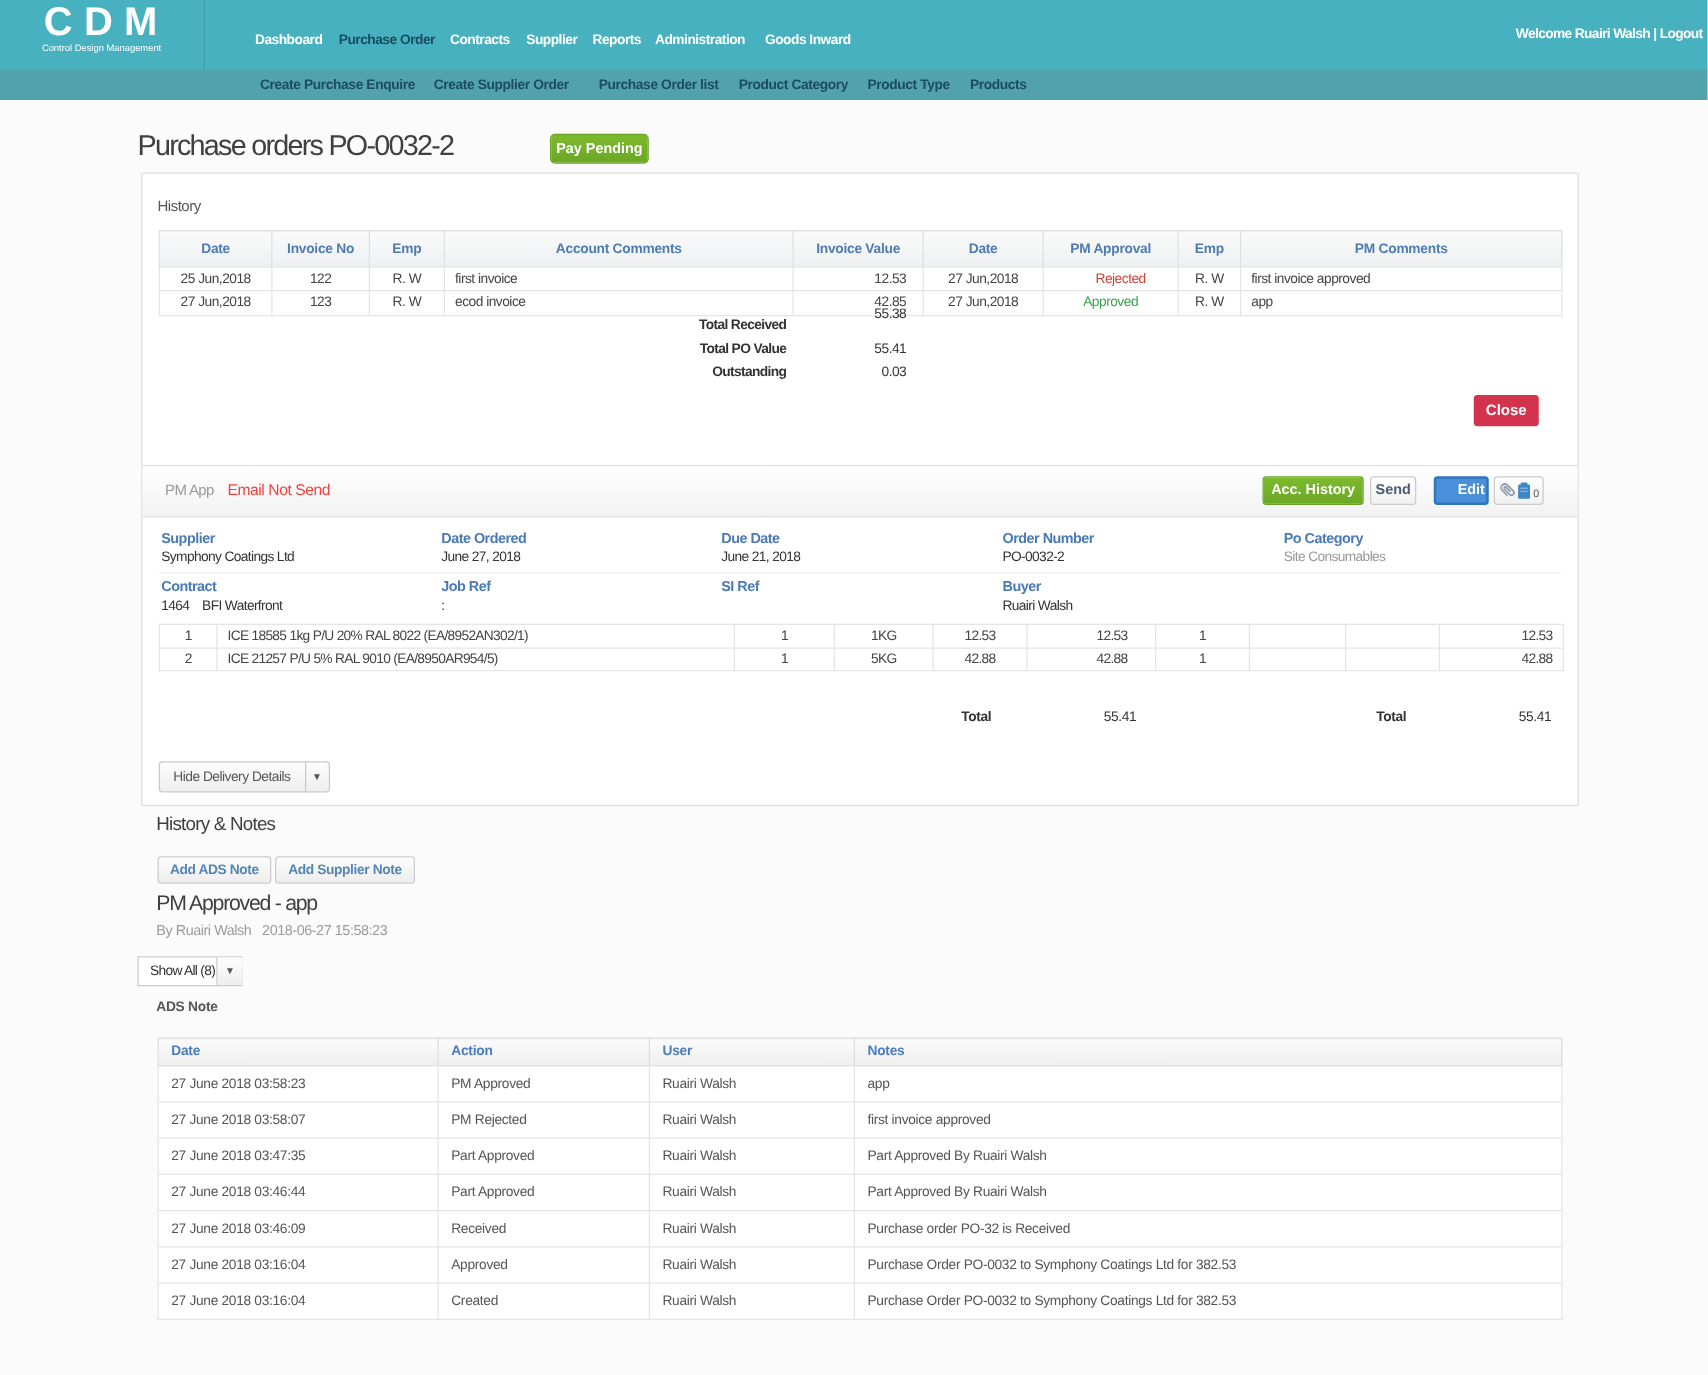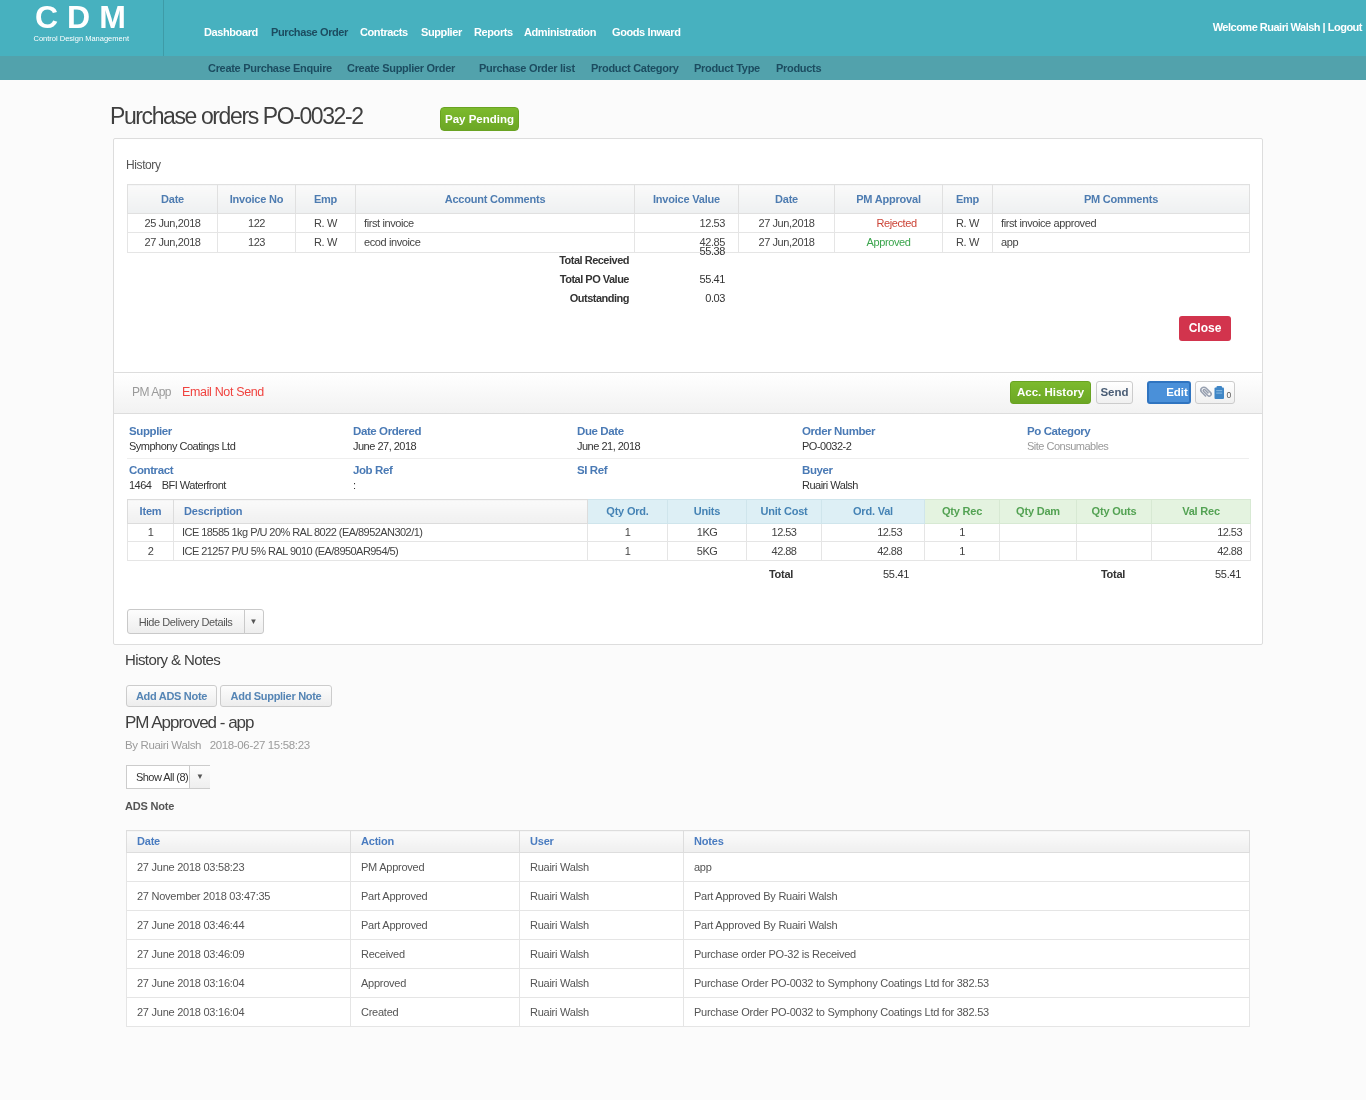--- a/index.html
+++ b/index.html
@@ -62,21 +62,21 @@
 .hidedel { position:absolute; left:12.5px; top:236px; height:25px; }
 .hd-main { position:absolute; left:0; top:0; width:118px; height:25px; border:1px solid #c9c9c9; border-radius:3px 0 0 3px; background:linear-gradient(#fdfdfd,#eee); font-size:11px; letter-spacing:-0.4px; color:#555; text-align:center; line-height:24px; }
 .hd-arr { position:absolute; left:117px; top:0; width:20px; height:25px; border:1px solid #c9c9c9; border-radius:0 3px 3px 0; background:linear-gradient(#fdfdfd,#eee); text-align:center; line-height:24px; font-size:8px; color:#555; }
 
 .hnotes { position:absolute; left:125px; top:652px; font-size:15px; letter-spacing:-0.6px; color:#3f3f3f; line-height:1; }
 .addbtn { position:absolute; top:684.5px; height:22px; border:1px solid #ccc; border-radius:3px; background:linear-gradient(#fdfdfd,#ededed); color:#5585b5; font-size:11px; letter-spacing:-0.3px; font-weight:bold; text-align:center; line-height:20px; }
 .addads { left:126px; width:91px; }
 .addsup { left:220px; width:112px; }
 .pmappr { position:absolute; left:125px; top:714px; font-size:17px; letter-spacing:-1px; color:#3f3f3f; line-height:1; }
 .byline { position:absolute; left:125px; top:739px; font-size:11.5px; letter-spacing:-0.35px; color:#9b9b9b; }
-.showall { position:absolute; left:126px; top:765px; width:84px; height:24px; border:1px solid #ccc; background:#fff; }
+.showall { position:absolute; left:110px; top:765px; width:84px; height:24px; border:1px solid #ccc; background:#fff; }
 .sa-text { position:absolute; left:9px; top:5px; font-size:11px; letter-spacing:-0.55px; color:#333; }
 .sa-arr { position:absolute; left:62px; top:0; width:21px; height:22px; border-left:1px solid #ccc; background:linear-gradient(#fdfdfd,#eee); text-align:center; line-height:22px; font-size:8px; color:#555; }
 .adsnote { position:absolute; left:125px; top:800px; font-size:11px; letter-spacing:-0.2px; font-weight:bold; color:#555; }
 
 .ntable { position:absolute; left:126px; top:830px; width:1123px; table-layout:fixed; background:#fff; }
 .ntable th { height:21.5px; border:1px solid #ddd; background:linear-gradient(#fbfbfb,#efefef); font-size:11px; letter-spacing:-0.2px; font-weight:bold; color:#4a7cc0; text-align:left; padding-left:10px; }
 .ntable td { height:29px; border:1px solid #e5e5e5; font-size:11px; letter-spacing:-0.25px; color:#555; padding-left:10px; }
 </style>
 </head>
 <body>
@@ -213,32 +213,20 @@
         <col style="width:80px">
         <col style="width:79px">
         <col style="width:75px">
         <col style="width:103px">
         <col style="width:75px">
         <col style="width:77px">
         <col style="width:75px">
         <col style="width:99px">
     </colgroup>
     <tbody>
-        <tr>
-      <th>Item</th>
-          <th class="dleft">Description</th>
-          <th class="cy">Qty Ord.</th>
-          <th class="cy">Units</th>
-          <th class="cy">Unit Cost</th>
-          <th class="cy">Ord. Val</th>
-          <th class="gr">Qty Rec</th>
-          <th class="gr">Qty Dam</th>
-          <th class="gr">Qty Outs</th>
-          <th class="gr">Val Rec</th>
-    </tr>
     <tr>
       <td class="c">1</td>
           <td>ICE 18585 1kg P/U 20% RAL 8022 (EA/8952AN302/1)</td>
           <td class="c">1</td>
           <td class="c">1KG</td>
           <td class="c">12.53</td>
           <td class="r" style="padding-right:22px">12.53</td>
           <td class="c">1</td>
           <td></td>
           <td></td>
@@ -292,21 +280,27 @@
         <th>User</th>
         <th>Notes</th>
       </tr>
   <tr>
         <td>27 June 2018 03:58:23</td>
         <td>PM Approved</td>
         <td>Ruairi Walsh</td>
         <td>app</td>
       </tr>
   <tr>
-        <td>27 November 2018 03:47:35</td>
+        <td>27 June 2018 03:58:07</td>
+        <td>PM Rejected</td>
+        <td>Ruairi Walsh</td>
+        <td>first invoice approved</td>
+      </tr>
+  <tr>
+        <td>27 June 2018 03:47:35</td>
         <td>Part Approved</td>
         <td>Ruairi Walsh</td>
         <td>Part Approved By Ruairi Walsh</td>
       </tr>
   <tr>
         <td>27 June 2018 03:46:44</td>
         <td>Part Approved</td>
         <td>Ruairi Walsh</td>
         <td>Part Approved By Ruairi Walsh</td>
       </tr>

